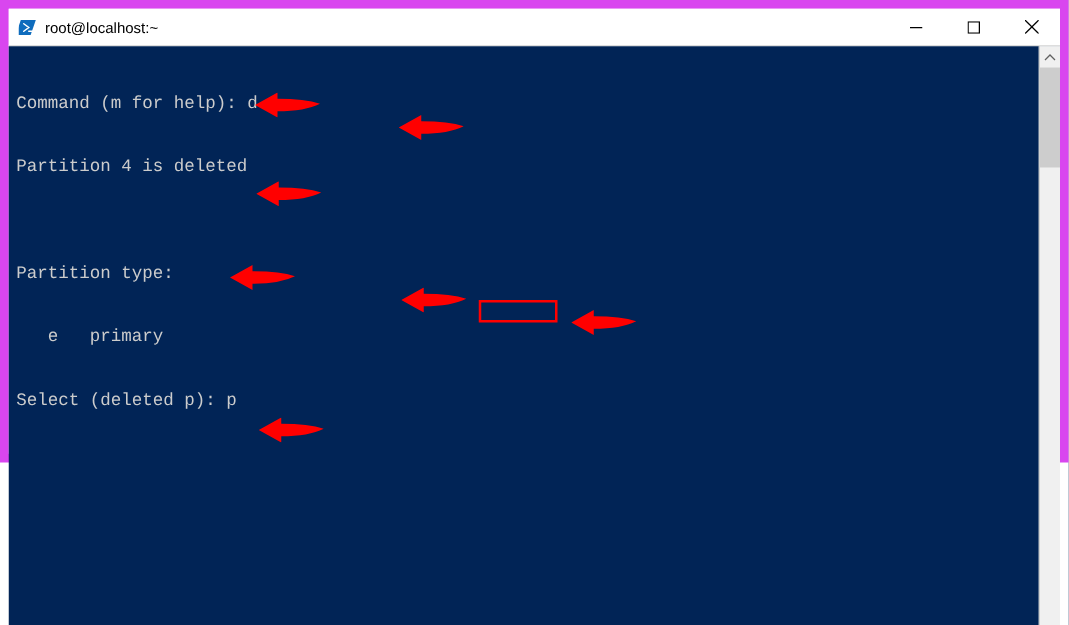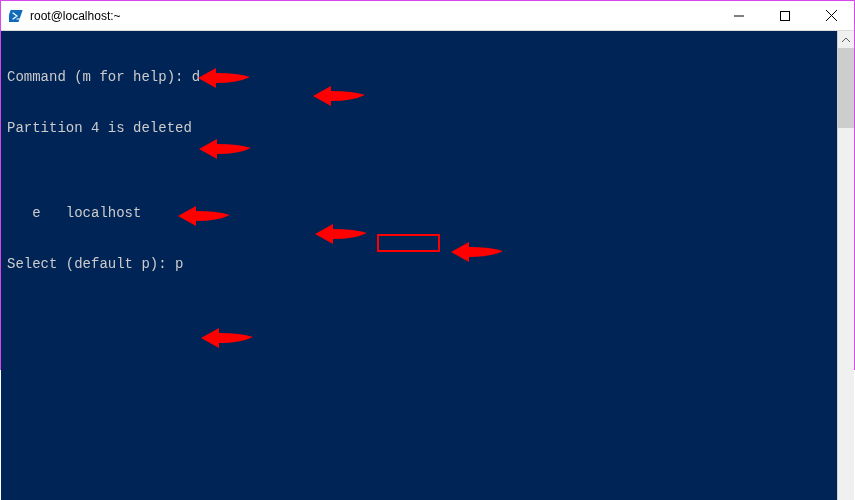--- a/index.html
+++ b/index.html
@@ -1,17 +1,17 @@
 <!DOCTYPE html>
 <html><head>
 <meta charset="utf-8">
 <style>
 * { margin: 0; padding: 0; box-sizing: border-box; }
 body { font-family: "Segoe UI", Tahoma, sans-serif; background: #fff; width: 855px; height: 500px; overflow: hidden; }
-.window { border: 1px solid #d946ef; width: 855px; height: 370px; display: flex; flex-direction: column; }
+.window { border: 7px solid #d946ef; width: 855px; height: 370px; display: flex; flex-direction: column; }
 .titlebar { height: 30px; background: #fff; display: flex; align-items: center; border-bottom: 1px solid #ddd; }
 .titlebar-icon { width: 16px; height: 16px; margin: 0 5px 0 8px; }
 .titlebar-title { flex: 1; font-size: 12px; color: #000; }
 .win-controls { display: flex; }
 .win-btn { width: 46px; height: 29px; display: flex; align-items: center; justify-content: center; background: transparent; border: none; }
 .win-btn svg { stroke: #000; stroke-width: 1; fill: none; }
 .terminal-wrap { flex: 1; display: flex; background: #012456; position: relative; }
 .terminal { flex: 1; padding: 4px 6px 0 6px; font-family: Consolas, "Courier New", monospace; font-size: 14px; line-height: 17px; color: #cccccc; white-space: pre; overflow: hidden; position: relative; }
 .scrollbar { width: 17px; background: #f0f0f0; border-left: 1px solid #d0d0d0; display: flex; flex-direction: column; }
 .sb-arrow { height: 17px; display: flex; align-items: center; justify-content: center; background: #f0f0f0; }
@@ -51,22 +51,23 @@
             <line x1="11" y1="0" x2="0" y2="11"></line>
           </svg>
       </button>
     </div>
   </div>
   <div class="terminal-wrap">
     <div class="terminal" id="term">
       <span class="line">Command (m for help): d</span>
       <span class="line">Partition 4 is deleted</span>
       <span class="line"></span>
-      <span class="line">   e   localhost</span>
-      <span class="line">Select (default p): p</span>
+      <span class="line">Partition type:</span>
+      <span class="line">   e   primary</span>
+      <span class="line">Select (deleted p): p</span>
       
       
       
       
       
       <span class="line"></span>
       
       
       <span class="line"></span>
       

